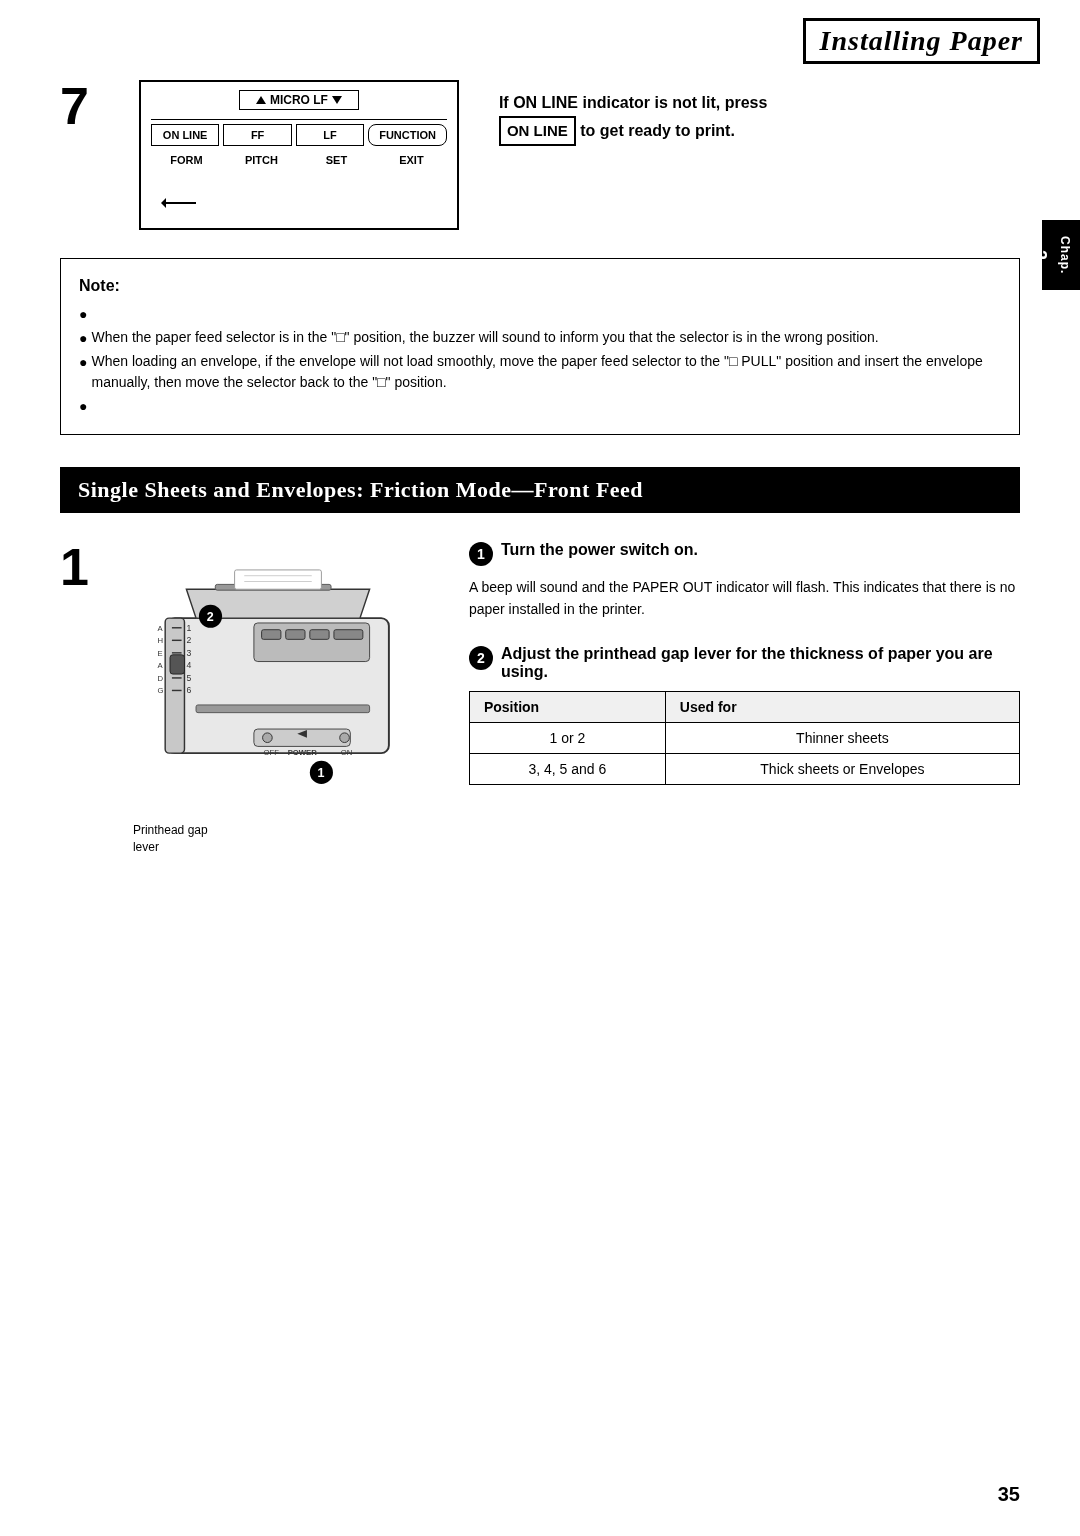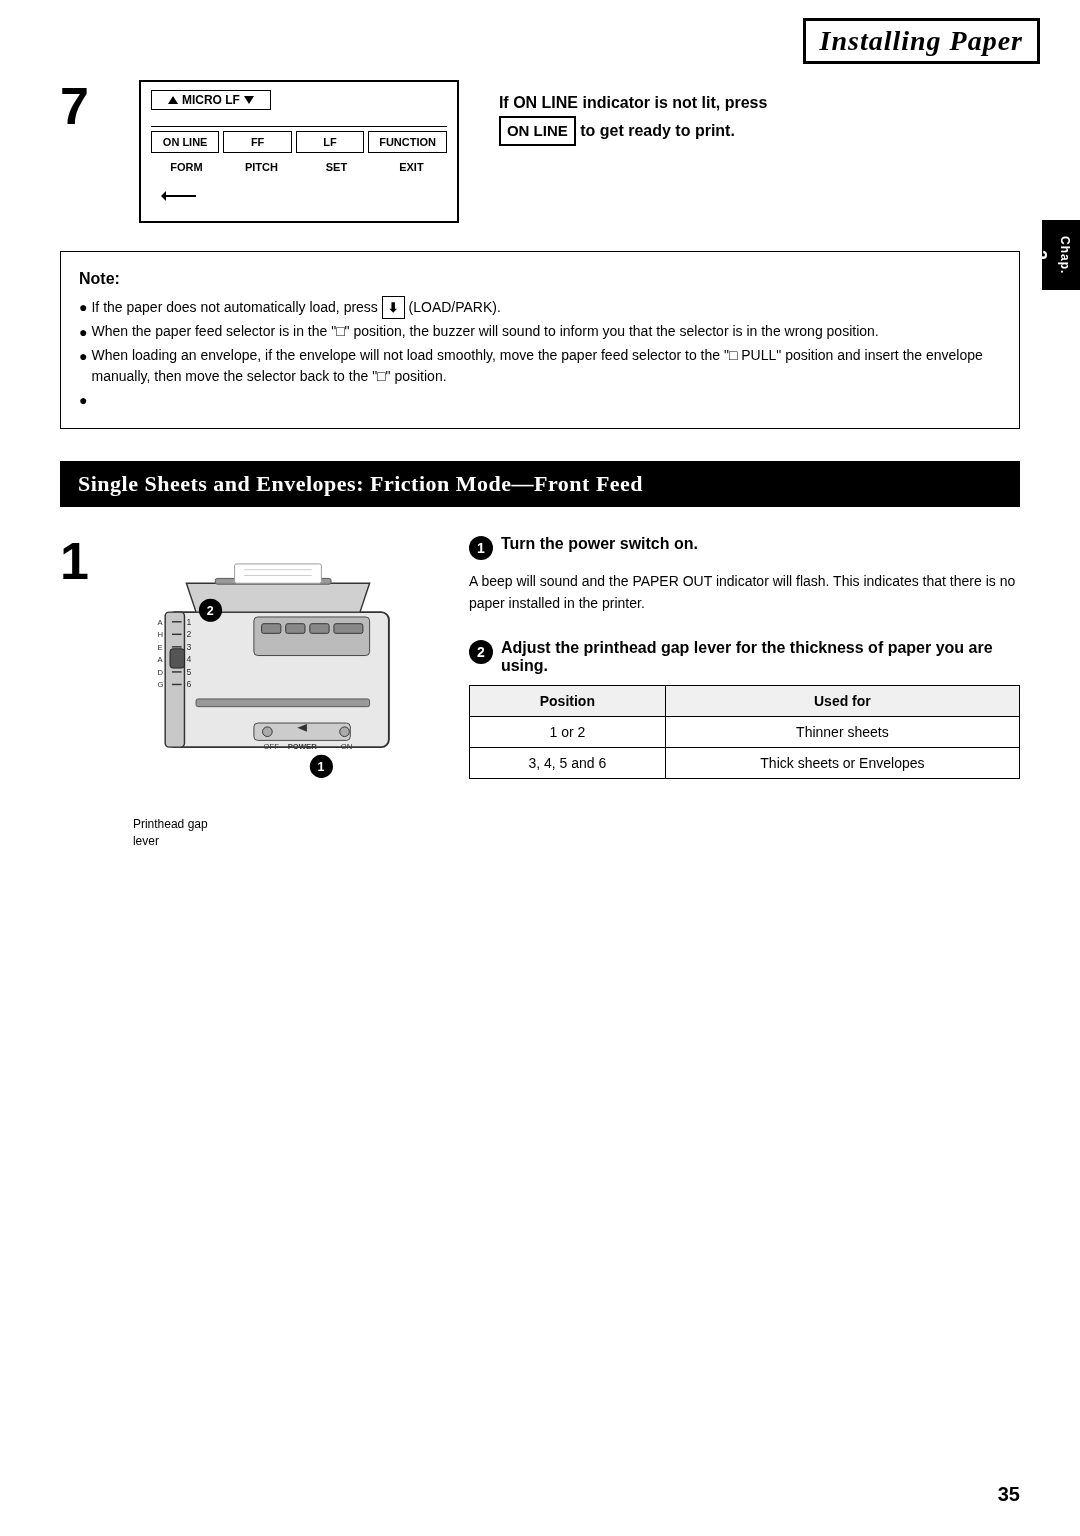--- a/index.html
+++ b/index.html
@@ -98,23 +98,23 @@
     .panel-illustration {
       border: 2px solid #000;
       width: 320px;
       flex-shrink: 0;
       padding: 8px 10px 10px 10px;
       position: relative;
       background: #fff;
     }
     .panel-top {
       display: flex;
-      justify-content: flex-start;
+      justify-content: center;
       align-items: center;
-      margin-bottom: 16px;
+      margin-bottom: 9px;
     }
     .panel-top-box {
       border: 1.5px solid #000;
       padding: 2px 16px;
       font-size: 12px;
       font-weight: bold;
       display: flex;
       align-items: center;
       gap: 4px;
     }
@@ -142,26 +142,27 @@
       border: 1.5px solid #000;
       padding: 4px 8px;
       font-size: 11px;
       font-weight: bold;
       text-align: center;
       flex: 1;
       background: #fff;
     }
     .panel-btn-wide {
       flex: 1.2;
+      border-radius: 8px;
     }
     .panel-row2 {
       display: flex;
       flex-direction: row;
       gap: 4px;
-      margin-bottom: 6px;
+      margin-bottom: 20px;
     }
     .panel-label {
       font-size: 11px;
       font-weight: bold;
       text-align: center;
       flex: 1;
       padding: 2px 0;
     }
     .panel-line {
       border-top: 1.5px solid #000;
@@ -302,21 +303,21 @@
     
     .table-wrapper {
       border: 1.5px solid #000;
       border-collapse: collapse;
       width: 100%;
       font-size: 14px;
     }
     .table-wrapper th {
       border: 1.5px solid #000;
       padding: 7px 14px;
-      text-align: center;
+      text-align: left;
       font-weight: bold;
       background: #f0f0f0;
     }
     .table-wrapper td {
       border: 1.5px solid #000;
       padding: 7px 14px;
       text-align: center;
     }
   </style>
 </head>
@@ -374,21 +375,20 @@
       <br>
       <span class="online-box">ON LINE</span>
       <span>to get ready to print.</span>
     </div>
   </div>
 
   <div class="note-box">
     <div class="note-title">Note:</div>
     <div class="note-item">
       <span class="note-bullet">●</span>
-      <span class="note-text">If the paper does not automatically load, press <span class="key-box">⬇</span> (LOAD/PARK).</span>
     </div>
     <div class="note-item">
       <span class="note-bullet">●</span>
       <span class="note-text">When the paper feed selector is in the "□" position, the buzzer will sound to inform you that the selector is in the wrong position.</span>
     </div>
     <div class="note-item">
       <span class="note-bullet">●</span>
       <span class="note-text">When loading an envelope, if the envelope will not load smoothly, move the paper feed selector to the "□ PULL" position and insert the envelope manually, then move the selector back to the "□" position.</span>
     </div>
     <div class="note-item">

